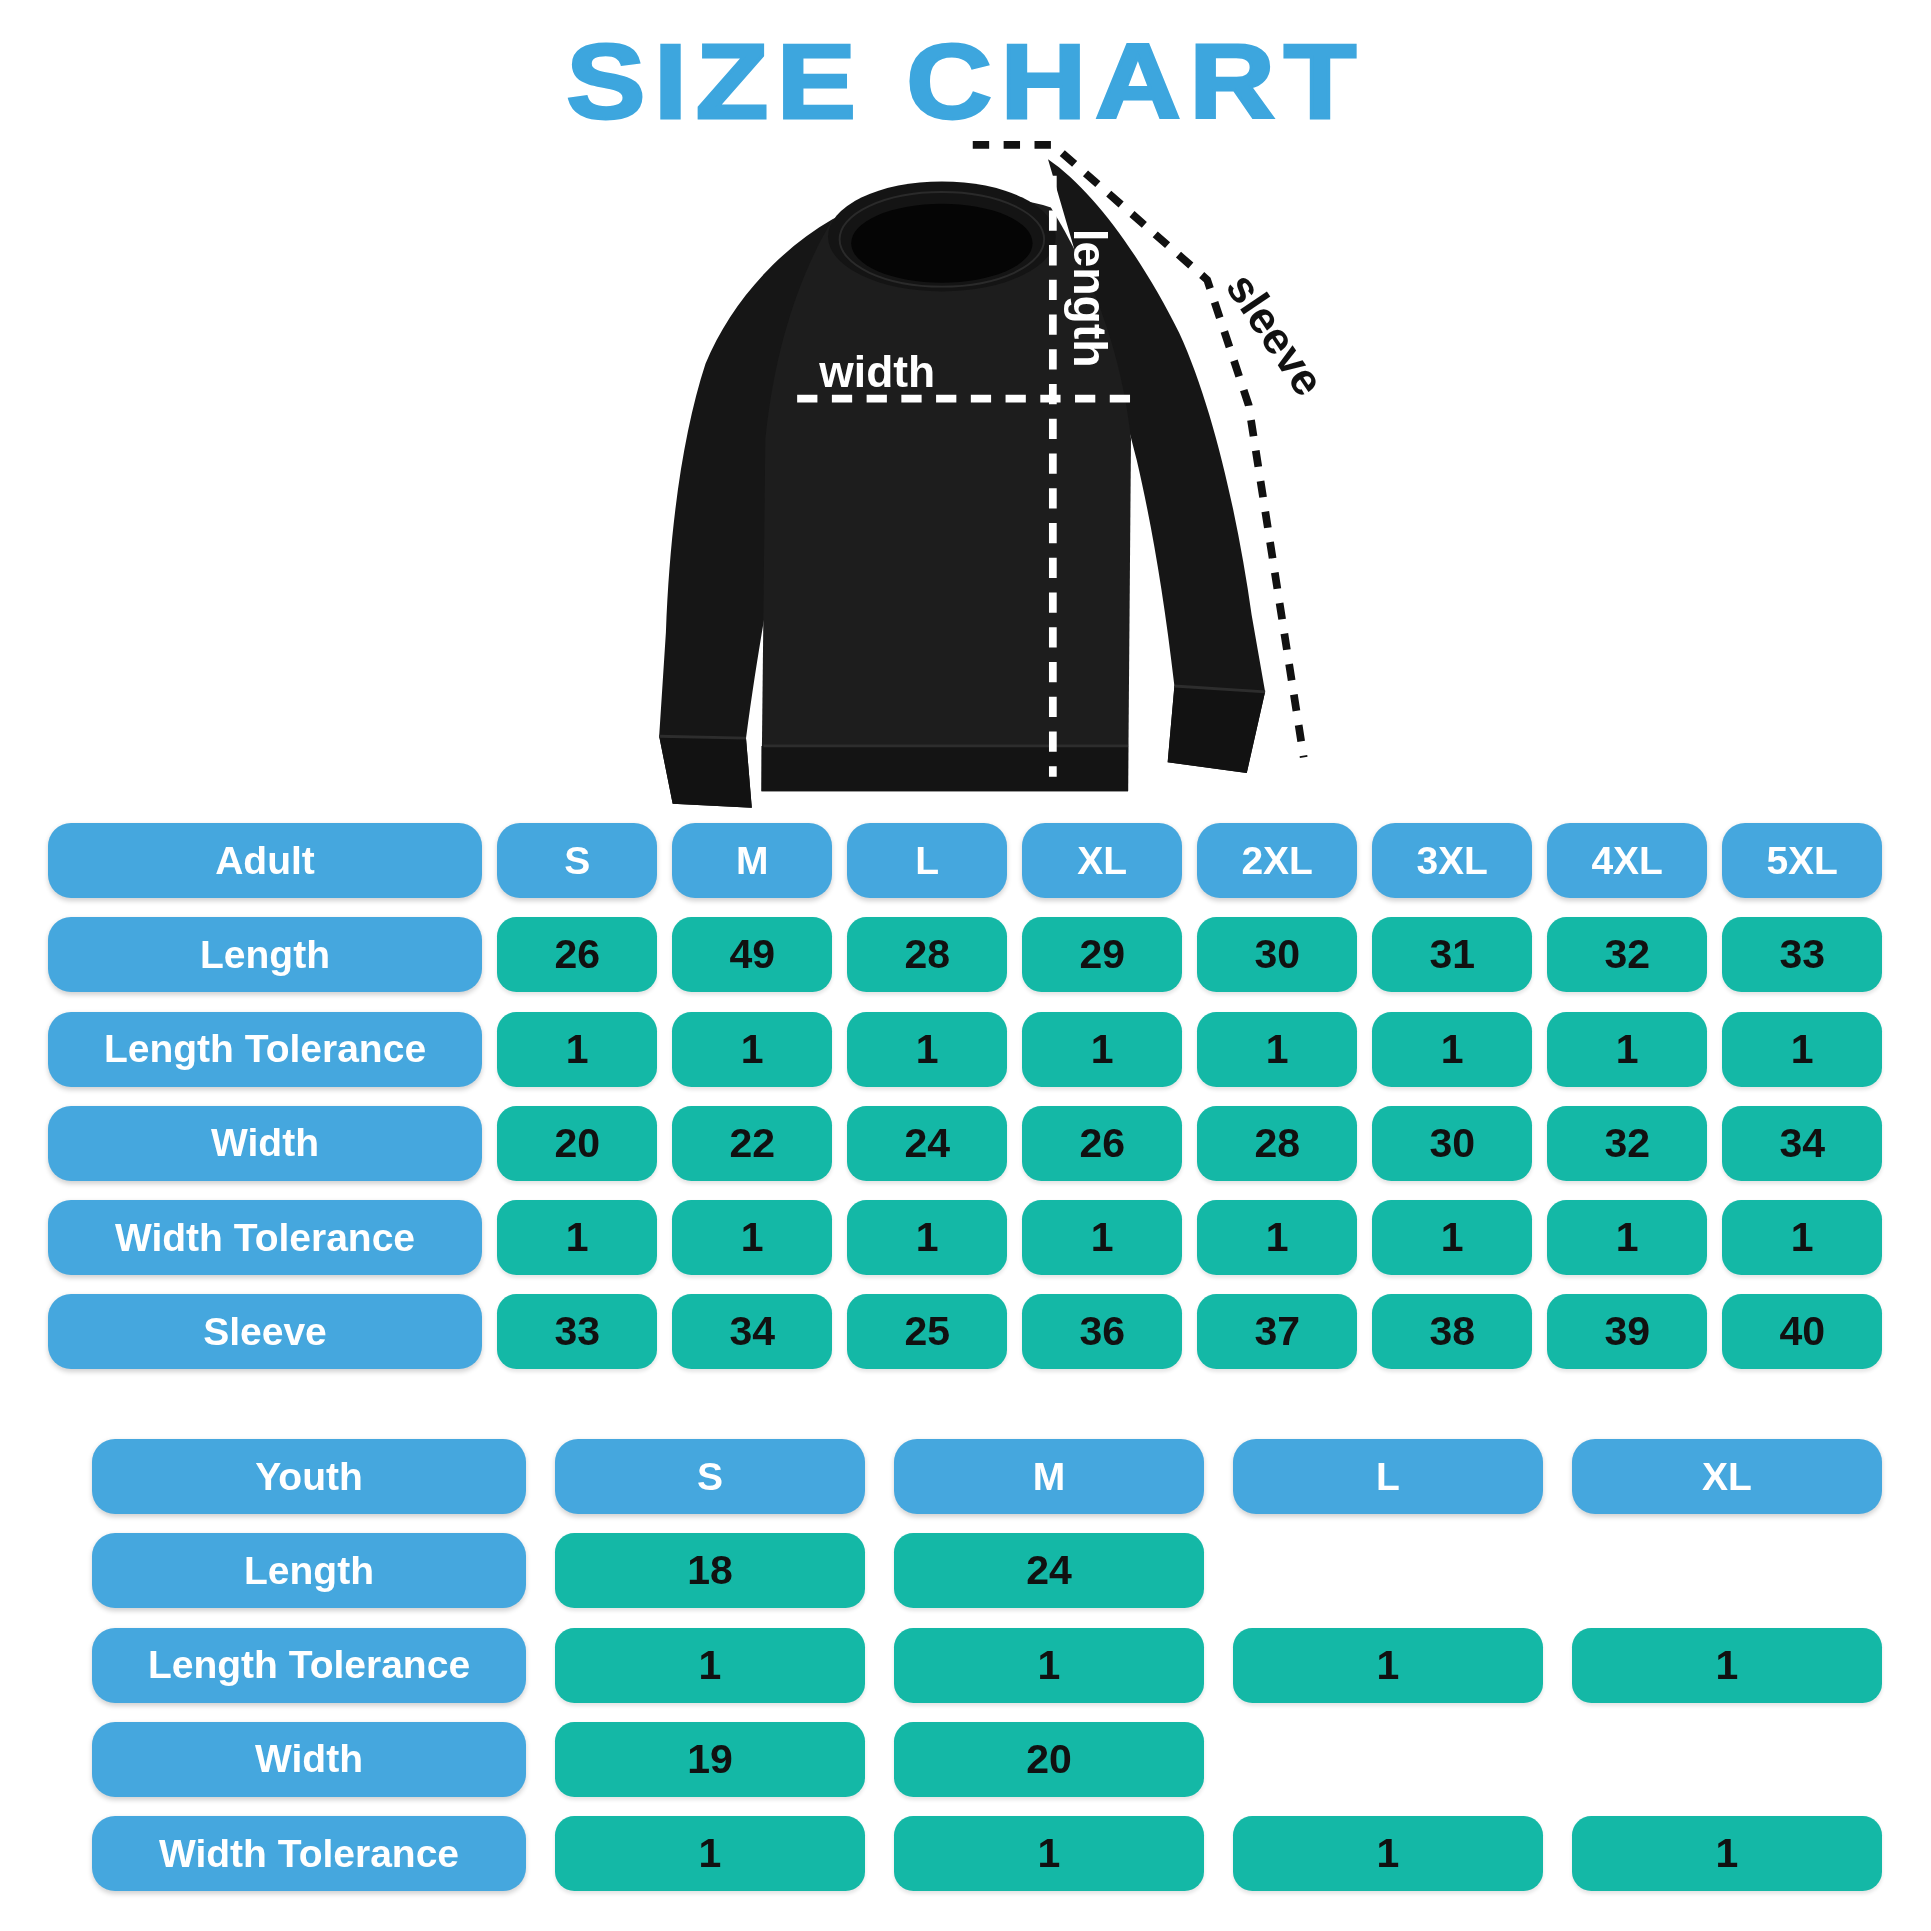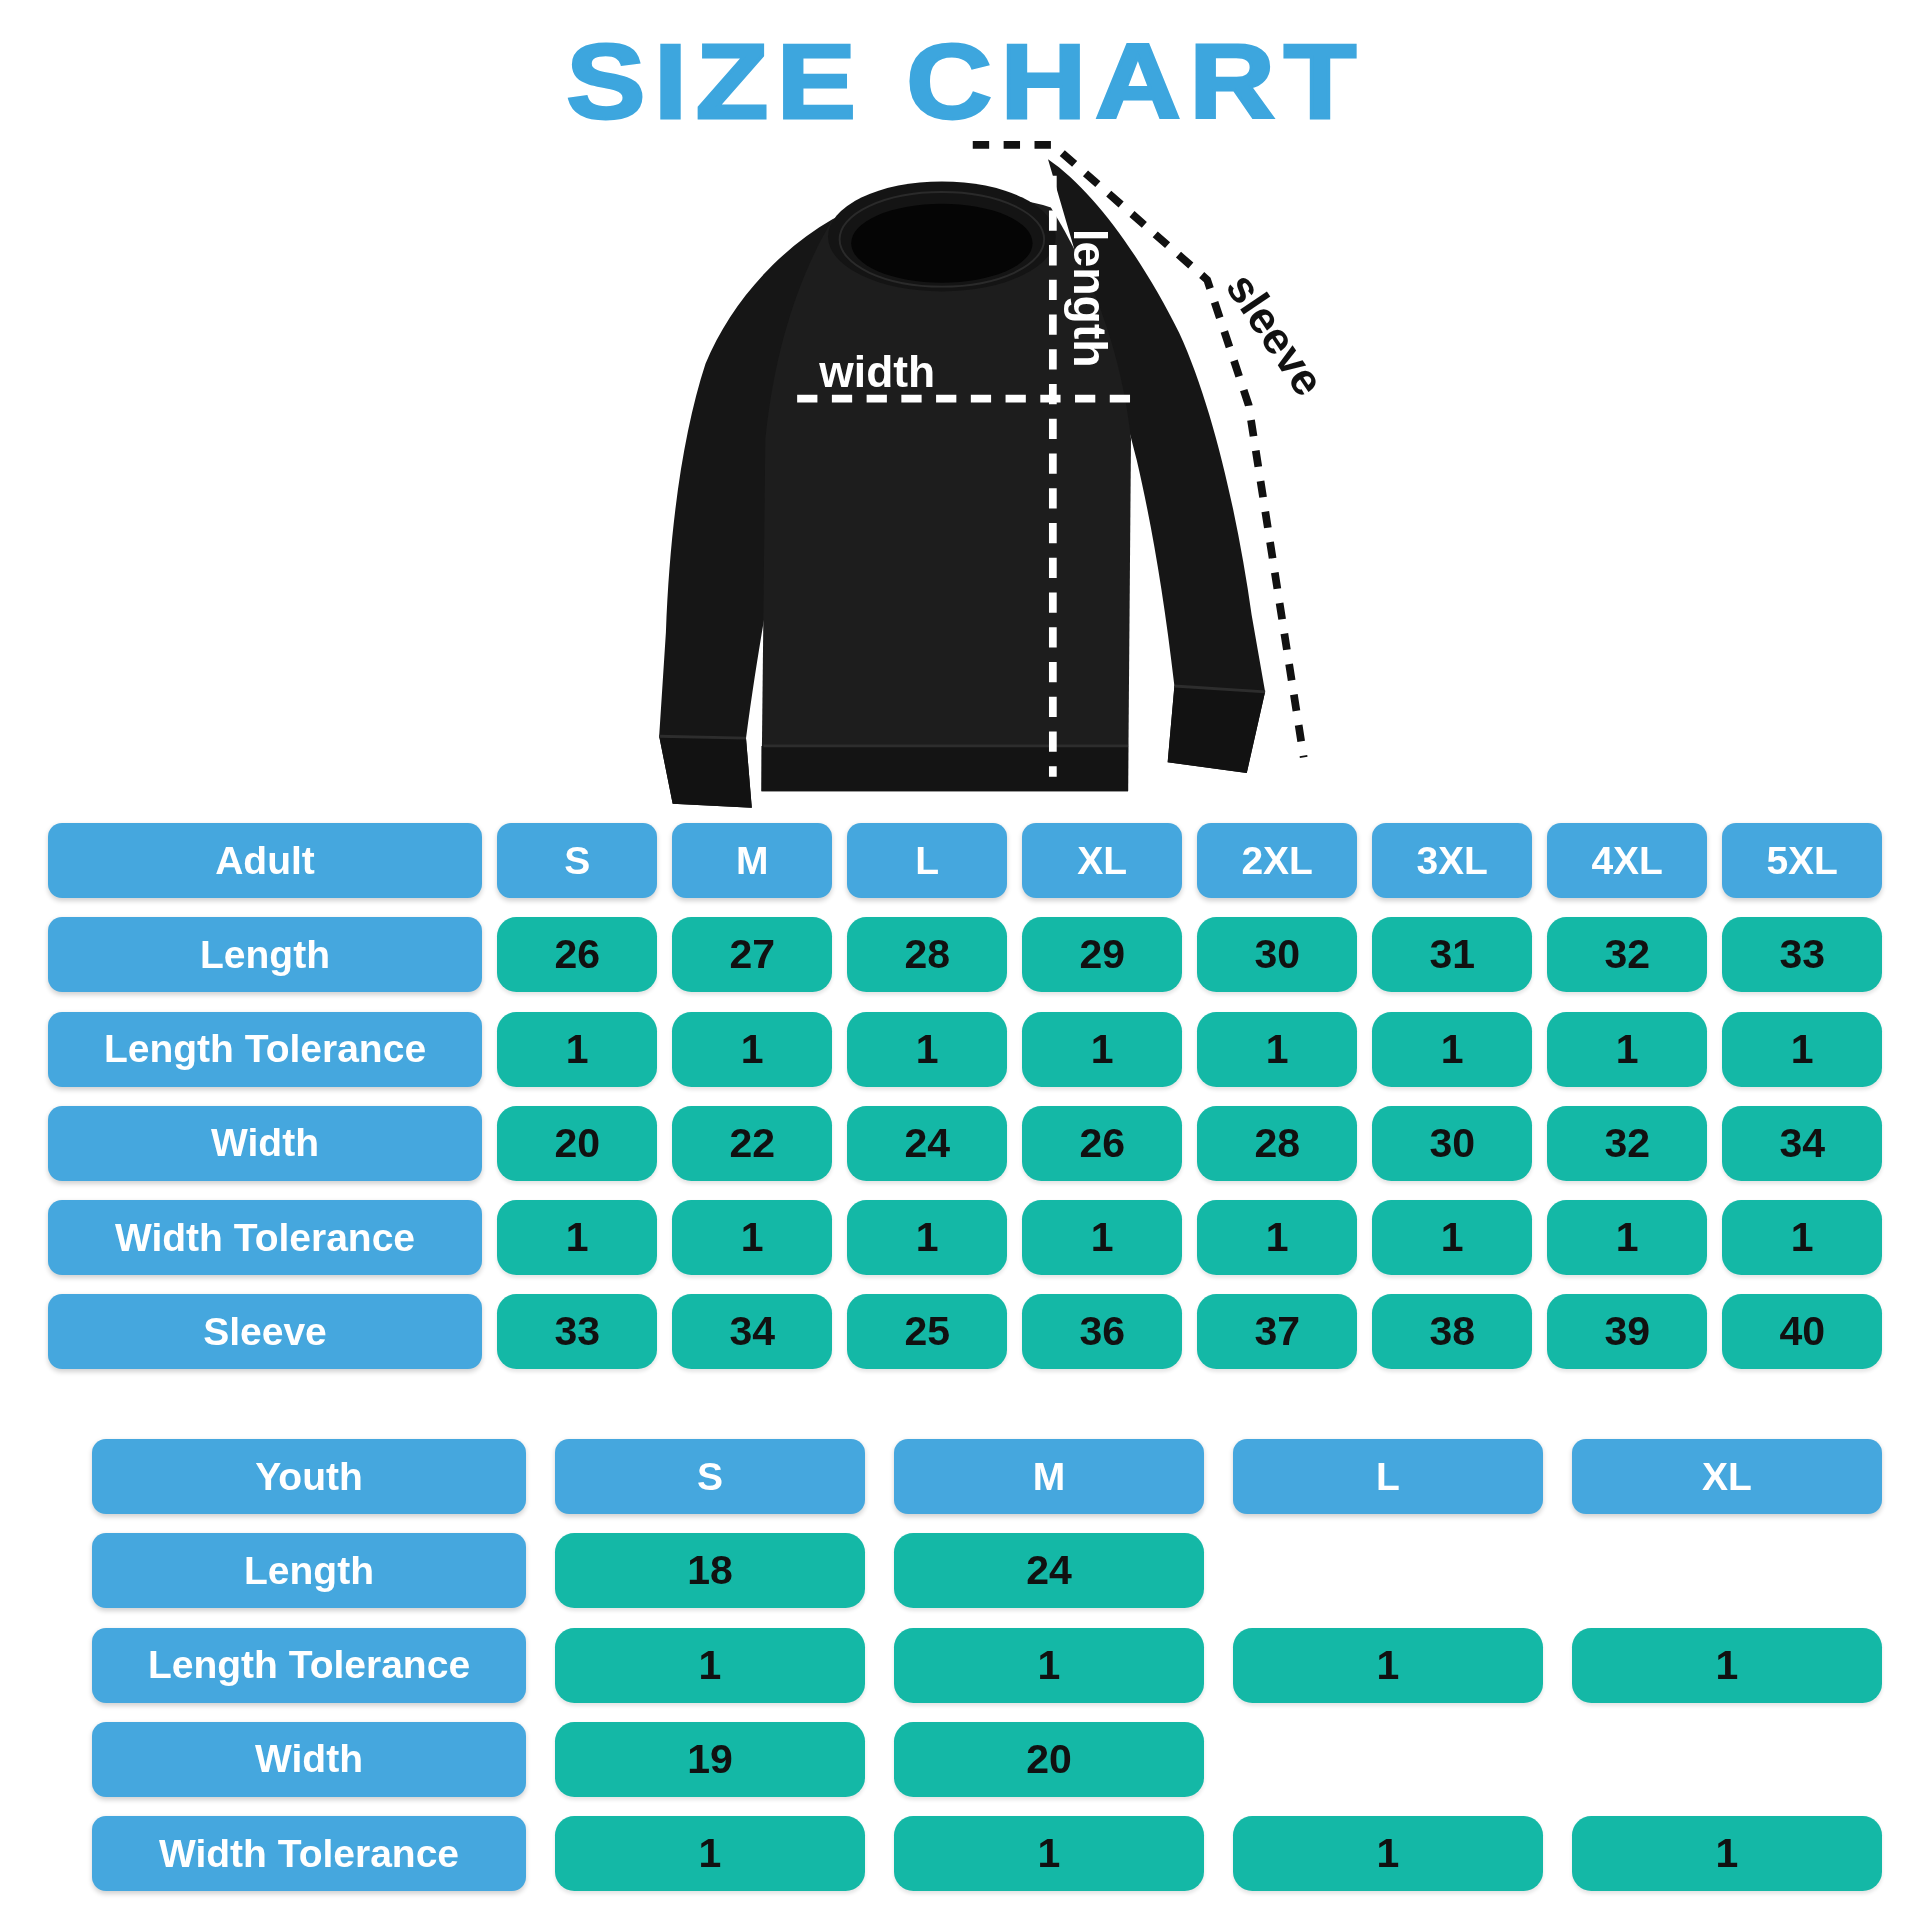--- a/index.html
+++ b/index.html
@@ -22,21 +22,21 @@
 
   .trow{display:grid;column-gap:15.4px;margin-bottom:19.3px;height:75px;}
   .adult-table .trow{grid-template-columns:434px repeat(8,1fr);}
   .youth-table .trow{grid-template-columns:434px repeat(4,1fr);column-gap:29px;padding-left:44px;}
 
   .pill,.cell{
     display:flex;align-items:center;justify-content:center;
     height:75px;white-space:nowrap;
   }
   .pill{
-    background:#45a7de;border-radius:14px;color:#ffffff;
+    background:#45a7de;border-radius:23px;color:#ffffff;
     font-weight:bold;font-size:39px;
     box-shadow:0 2.9px 4.8px rgba(0,0,0,.18);
   }
   .cell{
     background:#14b8a6;border-radius:19.3px;color:#111111;
     font-weight:bold;font-size:41px;
     box-shadow:0 2.9px 3.9px rgba(0,0,0,.10);
   }
 </style>
 </head>
@@ -85,21 +85,21 @@
     <div class="pill">XL</div>
     <div class="pill">2XL</div>
     <div class="pill">3XL</div>
     <div class="pill">4XL</div>
     <div class="pill">5XL</div>
   </div>
 
   <div class="trow">
     <div class="pill">Length</div>
     <div class="cell">26</div>
-    <div class="cell">27</div>
+    <div class="cell">49</div>
     <div class="cell">28</div>
     <div class="cell">29</div>
     <div class="cell">30</div>
     <div class="cell">31</div>
     <div class="cell">32</div>
     <div class="cell">33</div>
   </div>
 
   <div class="trow">
     <div class="pill">Length Tolerance</div>

